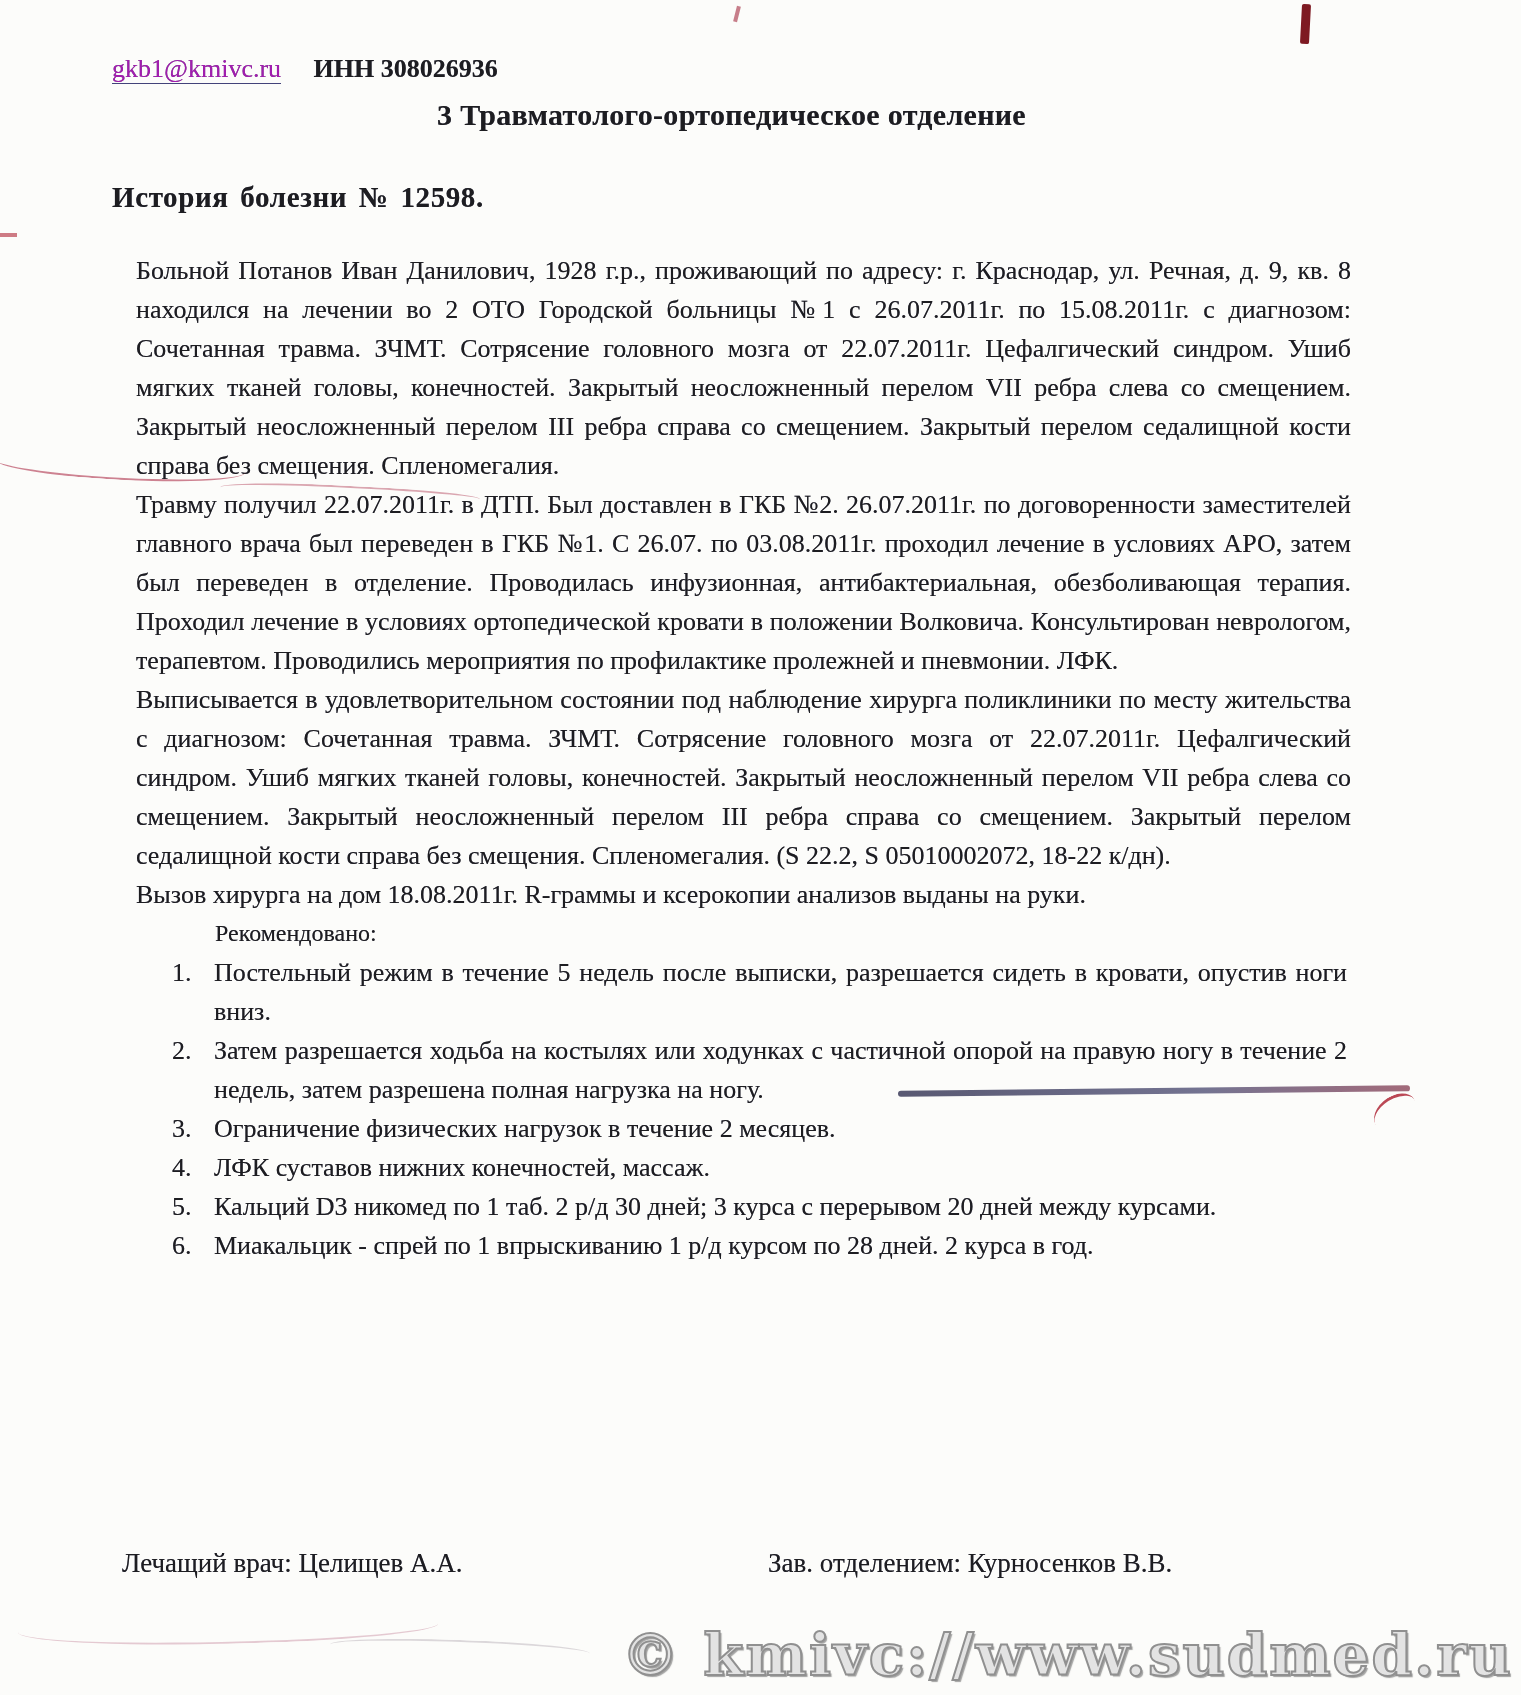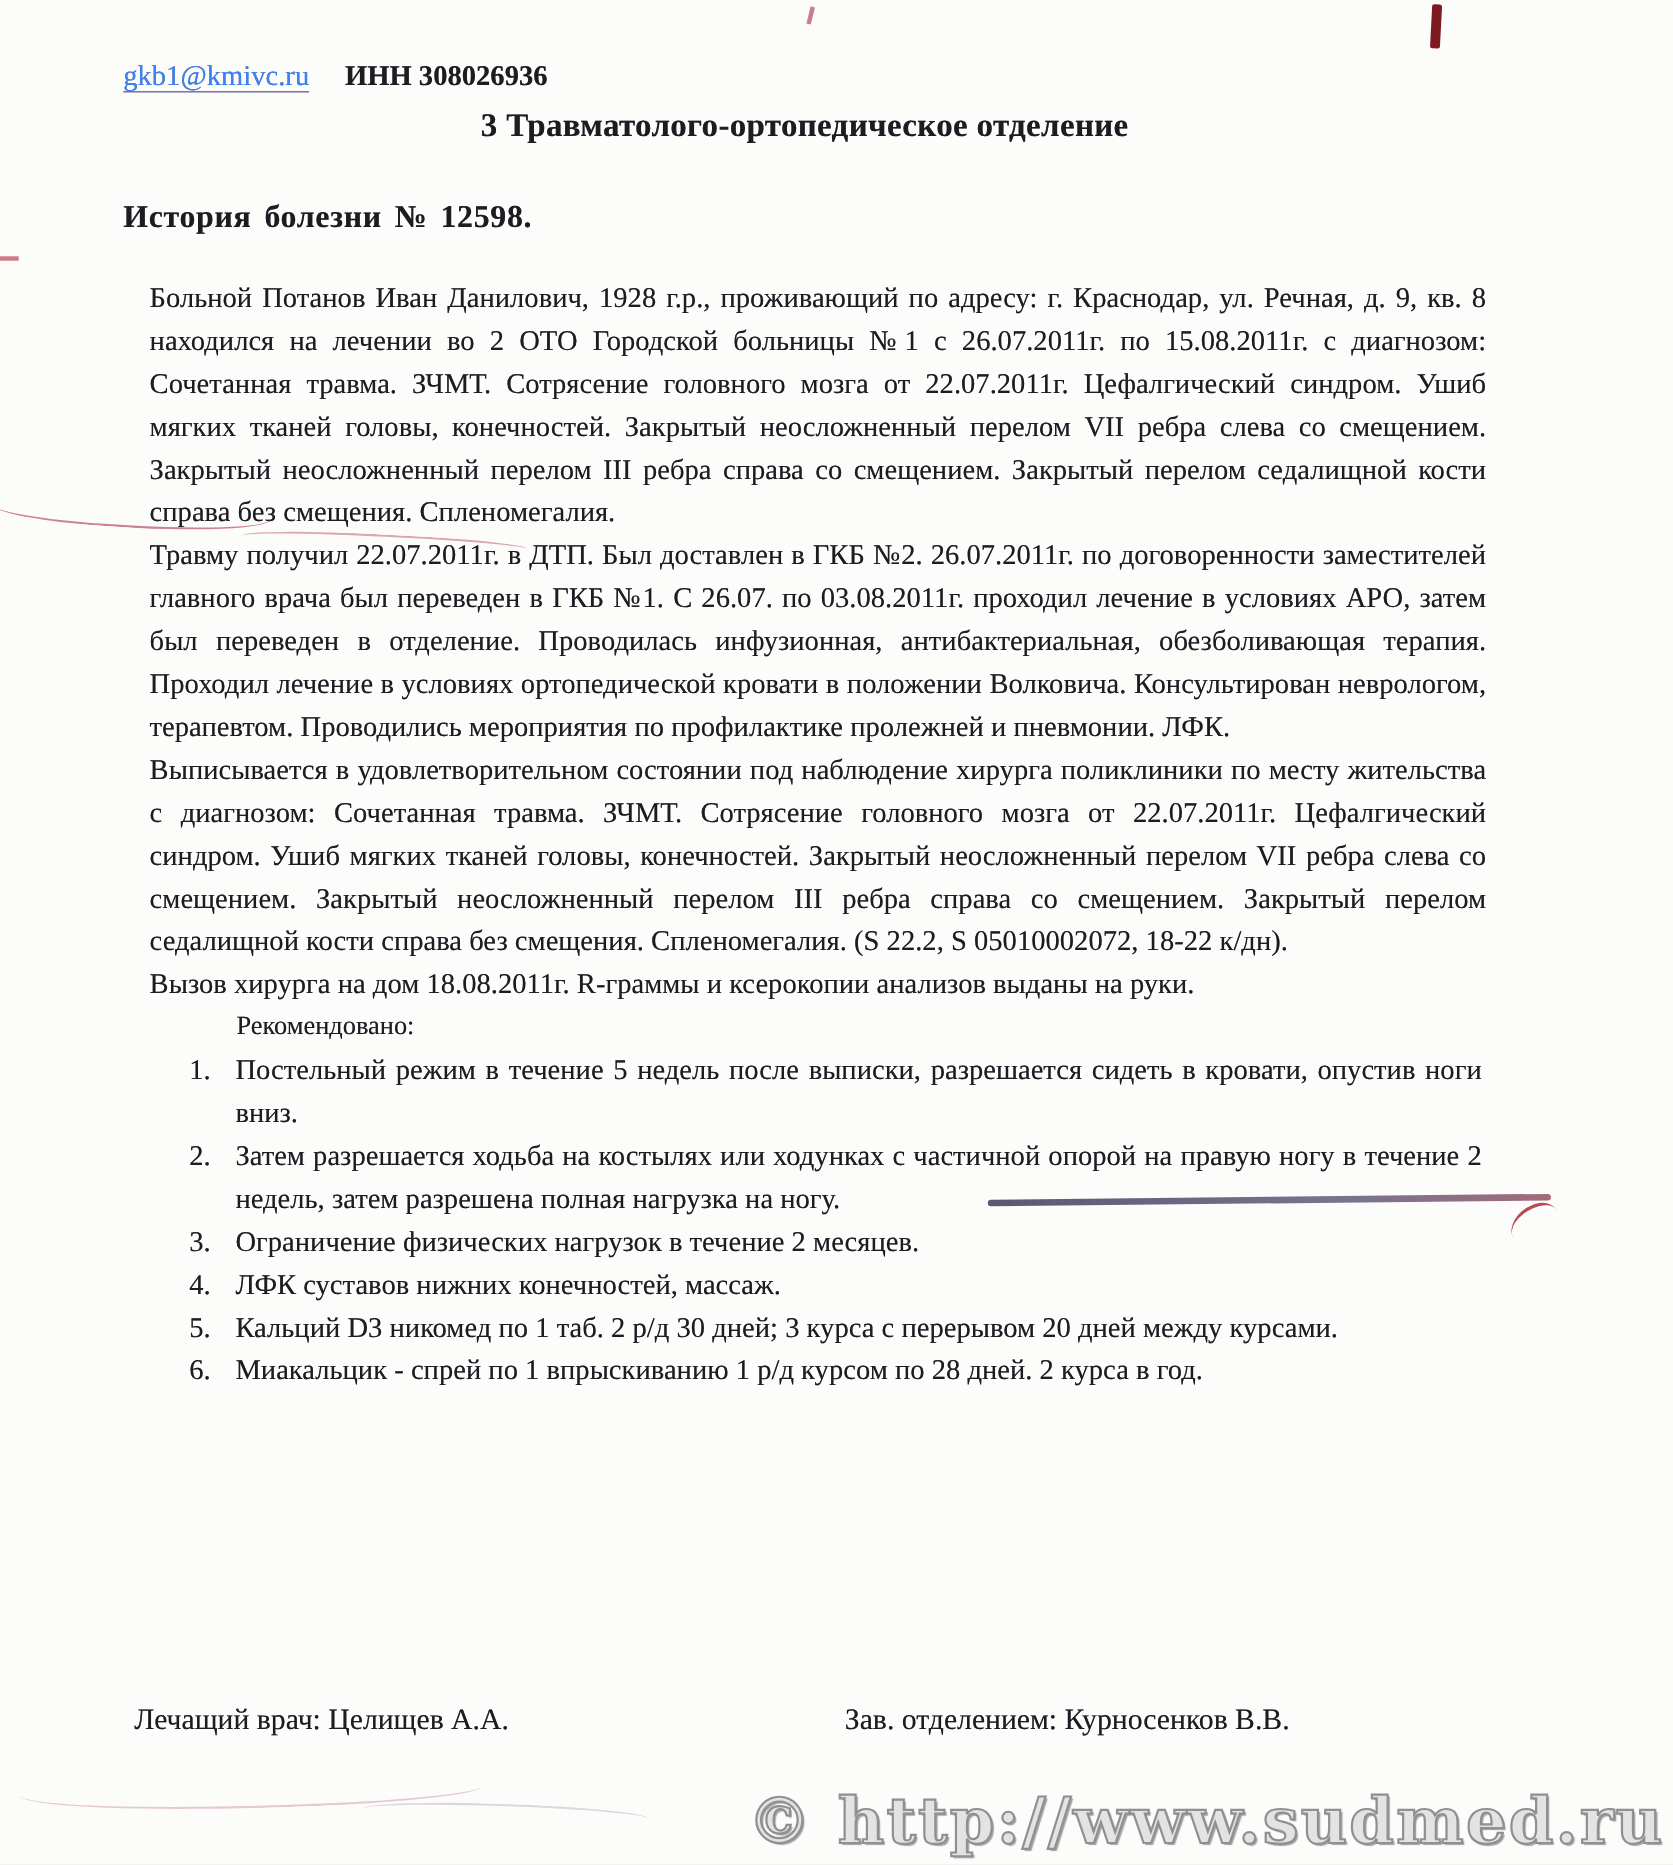--- a/index.html
+++ b/index.html
@@ -9,21 +9,21 @@
     margin:0 auto;
     background:#fcfcfa;
     font-family:"Liberation Serif", serif;
     color:#1d1d21;
     overflow:hidden;
     text-shadow:0 0 0.6px rgba(40,40,70,0.65);
   }
   .content { padding:50px 170px 0 112px; }
   .hdr-line { font-weight:700; font-size:26px; line-height:37px; letter-spacing:0.2px; }
   .hdr-line2 { font-weight:700; font-size:26px; line-height:37px; }
-  .email { font-weight:400; border-bottom:1.5px solid #43437a; color:#3b82f6; margin-right:26px; }
+  .email { font-weight:400; border-bottom:1.5px solid #43437a; color:#a21caf; margin-right:26px; }
   .dept-title { text-align:center; font-weight:700; font-size:30px; line-height:40px; margin-top:8px; letter-spacing:0.3px; }
   .doc-date { font-size:27px; line-height:38px; margin-top:2px; }
   .case-title { font-weight:700; font-size:29px; line-height:40px; margin-top:42px; letter-spacing:0.6px; word-spacing:4px; }
   .bodytext { margin-top:34px; font-size:26px; line-height:39px; text-align:justify;margin-left:24px; }
   .bodytext p { margin:0; }
   .rec-heading { font-size:24px; line-height:39px; margin-left:103px; }
   .rec-list { font-size:26px; line-height:39px; }
   .rec-item { display:flex; align-items:flex-start; }
   .rec-num { flex:0 0 42px; margin-left:60px; }
   .rec-text { flex:1; text-align:justify; padding-right:4px; }
@@ -101,21 +101,21 @@
         <span class="rec-num">6.</span>
         <span class="rec-text">Миакальцик - спрей по 1 впрыскиванию 1 р/д курсом по 28 дней. 2 курса в год.</span>
       </div>
     </div>
 
   </div>
 
   <div class="signature head-dept">Зав. отделением: Курносенков В.В.</div>
   <div class="signature attending">Лечащий врач: Целищев А.А.</div>
 
-  <div class="watermark">© http://www.sudmed.ru</div>
+  <div class="watermark">© kmivc://www.sudmed.ru</div>
 
   <div class="artifact art-topright"></div>
   <div class="artifact art-topmid"></div>
   <div class="artifact art-leftdash"></div>
   <div class="artifact art-squiggle1"></div>
   <div class="artifact art-squiggle2"></div>
   <div class="artifact art-underline"></div>
   <div class="artifact art-redcurl"></div>
   <div class="artifact art-bottomleft"></div>
   <div class="artifact art-bottomleft2"></div>

